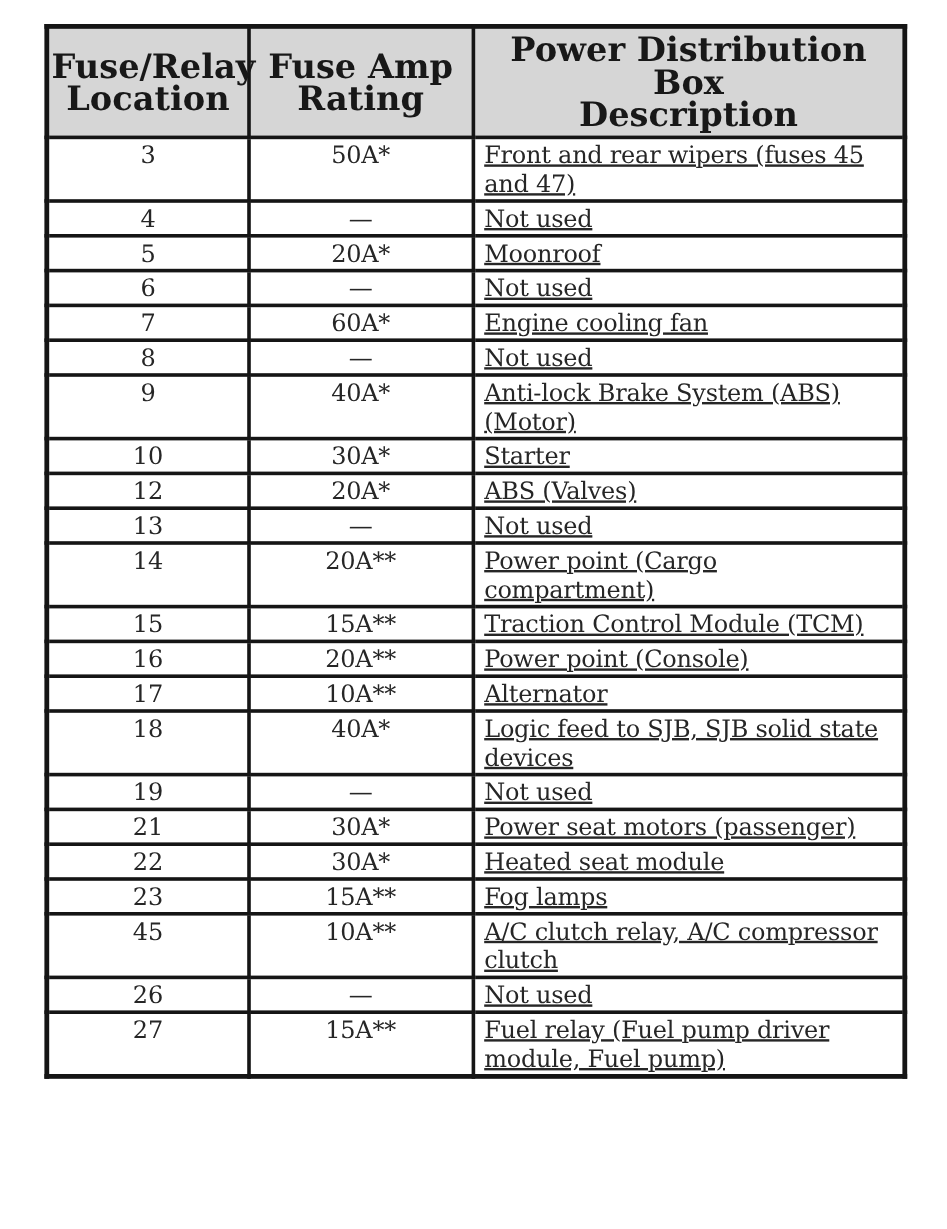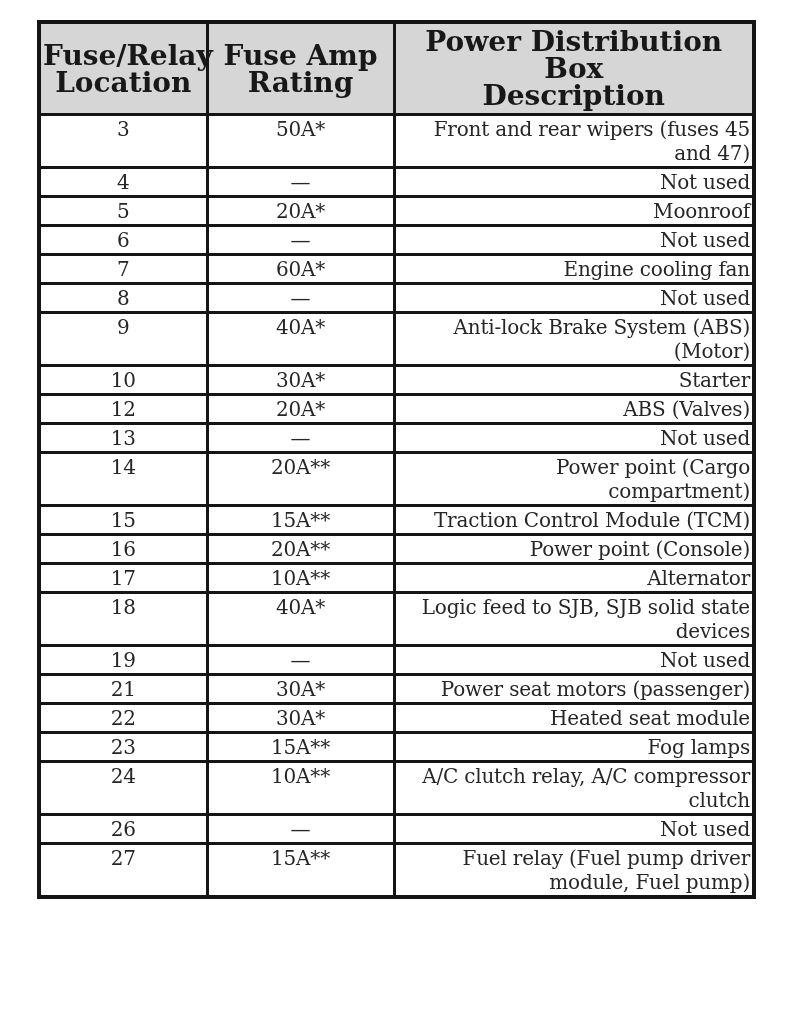--- a/index.html
+++ b/index.html
@@ -44,23 +44,24 @@
     line-height: 24px;
     vertical-align: top;
     padding: 1px 3px;
     white-space: pre-line;
     letter-spacing: -0.2px;
   }
   td.loc, td.amp {
     text-align: center;
   }
   td.desc {
-    text-align: right;
+    text-align: left;
     padding-left: 8px;
     padding-right: 2px;
+    text-decoration: underline;
   }
 </style>
 </head>
 <body>
 
 <div class="page">
   <table class="fuse-table">
     <colgroup>
       <col style="width:168px">
       <col style="width:187px">
@@ -170,21 +171,21 @@
           <td class="loc">22</td>
           <td class="amp">30A*</td>
           <td class="desc">Heated seat module</td>
         </tr>
         <tr>
           <td class="loc">23</td>
           <td class="amp">15A**</td>
           <td class="desc">Fog lamps</td>
         </tr>
         <tr>
-          <td class="loc">24</td>
+          <td class="loc">45</td>
           <td class="amp">10A**</td>
           <td class="desc">A/C clutch relay, A/C compressor
 clutch</td>
         </tr>
         <tr>
           <td class="loc">26</td>
           <td class="amp">—</td>
           <td class="desc">Not used</td>
         </tr>
         <tr>

